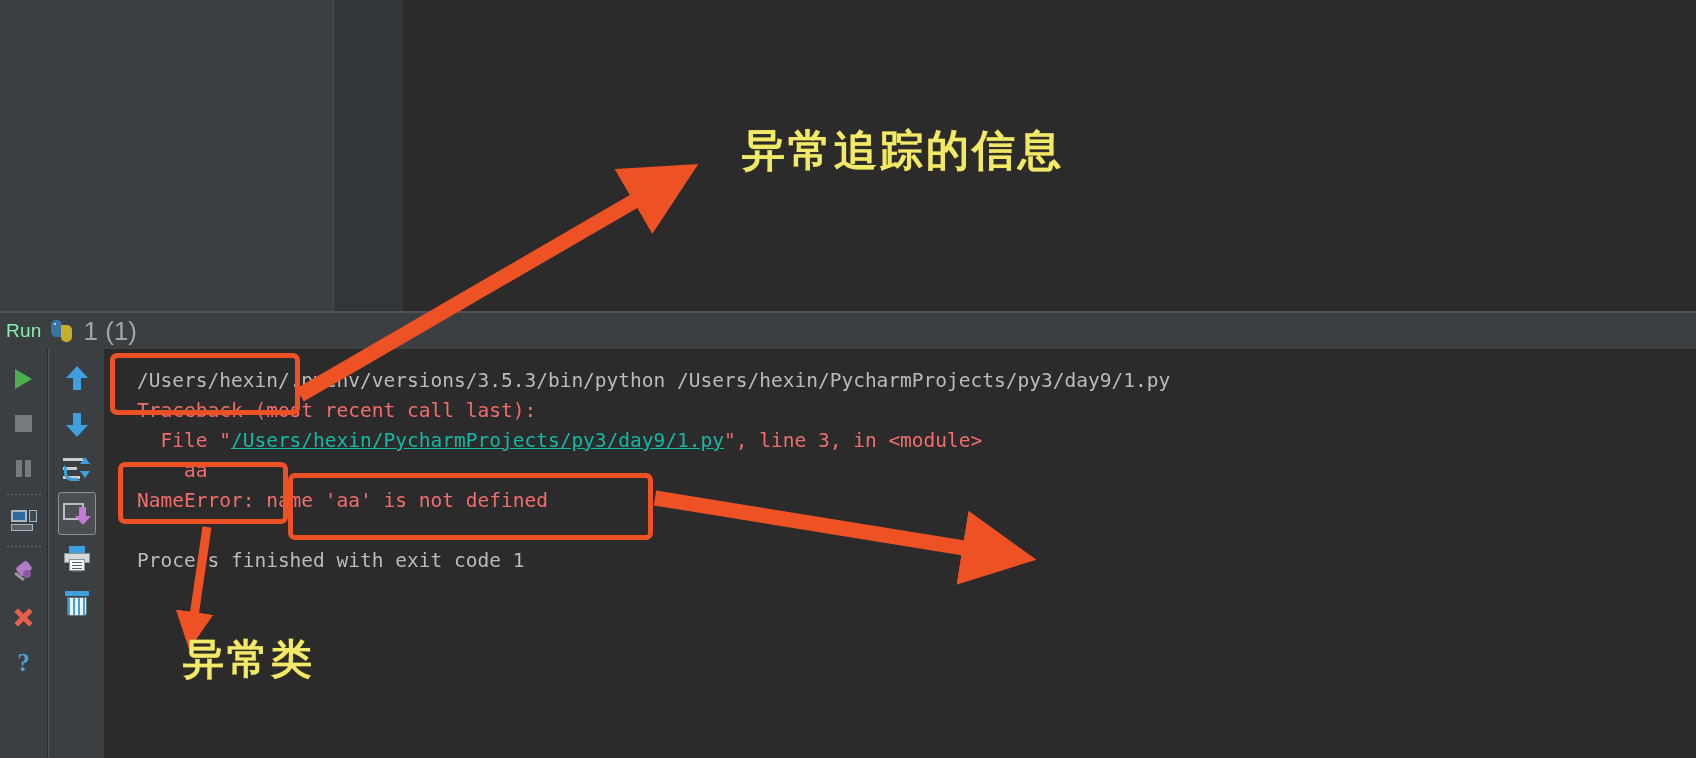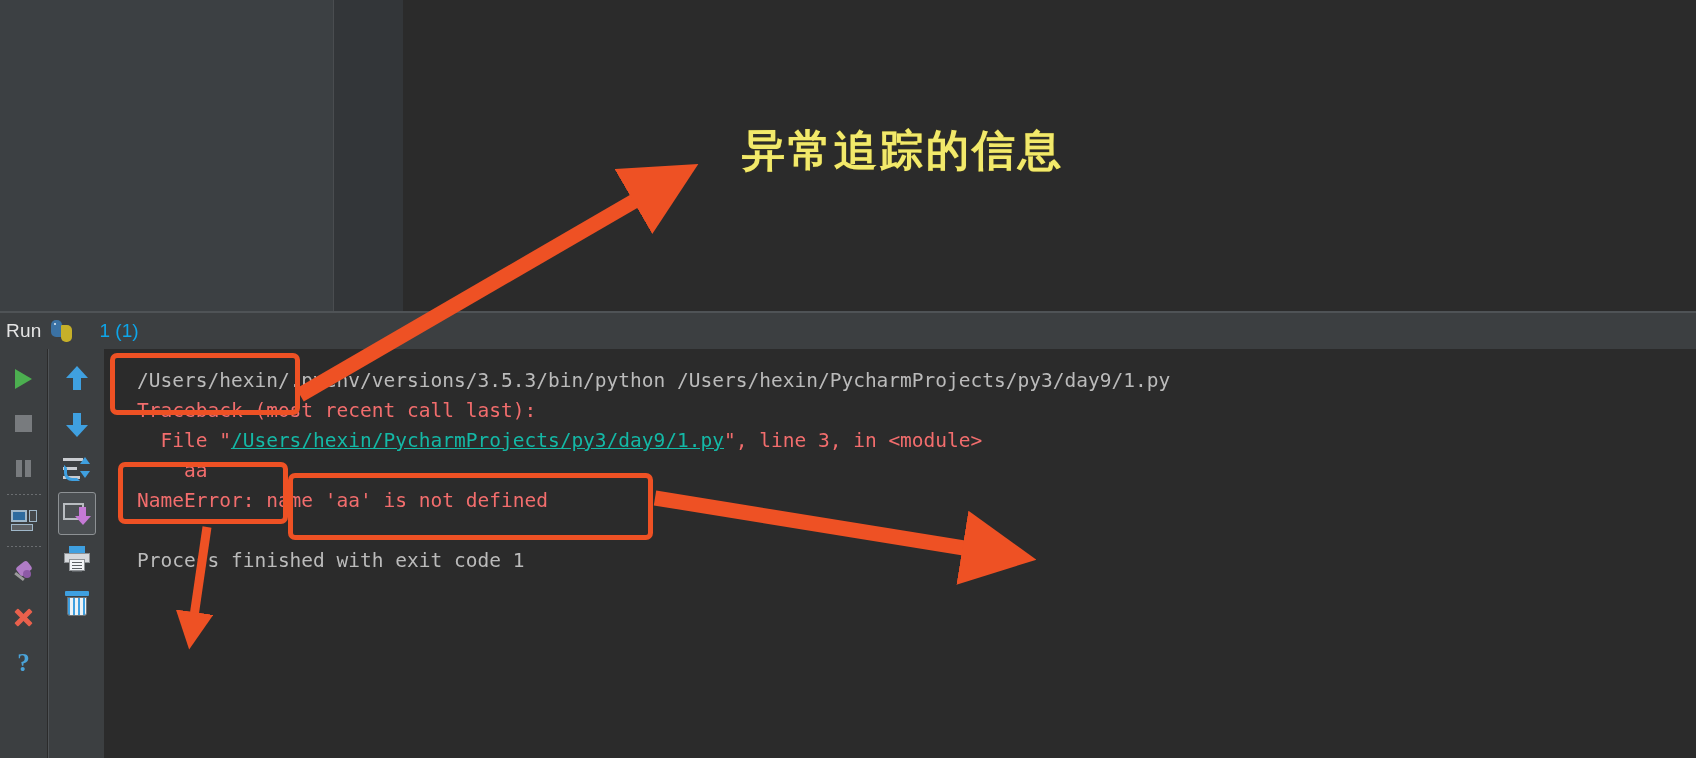--- a/index.html
+++ b/index.html
@@ -58,21 +58,21 @@
     background: #3c3f41;
   }
   .run-header-inner {
     display: flex;
     align-items: center;
     height: 36px;
     padding-left: 6px;
     gap: 9px;
   }
   .run-label {
-    color: #e5e5e5;
+    color: #86efac;
     font-size: 19px;
     letter-spacing: .2px;
   }
   .py-icon {
     width: 24px; height: 24px;
     position: relative;
     display: inline-block;
   }
   .py-icon .sn-b, .py-icon .sn-y {
     position: absolute;
@@ -89,23 +89,22 @@
     border-radius: 1px 5px 5px 5px;
   }
   .py-icon .dot {
     position: absolute;
     width: 2px; height: 2px;
     border-radius: 50%;
     background: #e6eef4;
     left: 4px; top: 4px;
   }
   .run-count {
-    color: #0ea5e9;
-    font-size: 19px;
-    margin-left: 16px;
+    color: #a3a3a3;
+    font-size: 26px;
   }
 
   
   .toolbar {
     position: absolute;
     top: 349px;
     width: 47px;
     height: 409px;
     background: #3c3f41;
     display: flex;
@@ -466,15 +465,16 @@
       <line x1="655" y1="498" x2="995" y2="553" stroke="#ee5124" stroke-width="15" marker-end="url(#ah)"></line>
 
       <line x1="207" y1="527" x2="192" y2="630" stroke="#ee5124" stroke-width="9" marker-end="url(#ah2)"></line>
     </svg>
 
     <div class="hl-box" id="box-traceback"></div>
     <div class="hl-box" id="box-nameerror"></div>
     <div class="hl-box" id="box-value"></div>
 
     <div class="cn-label" id="label-traceback">异常追踪的信息</div>
+    <div class="cn-label" id="label-class">异常类</div>
   </div>
 
 </div>
 
 </body></html>

